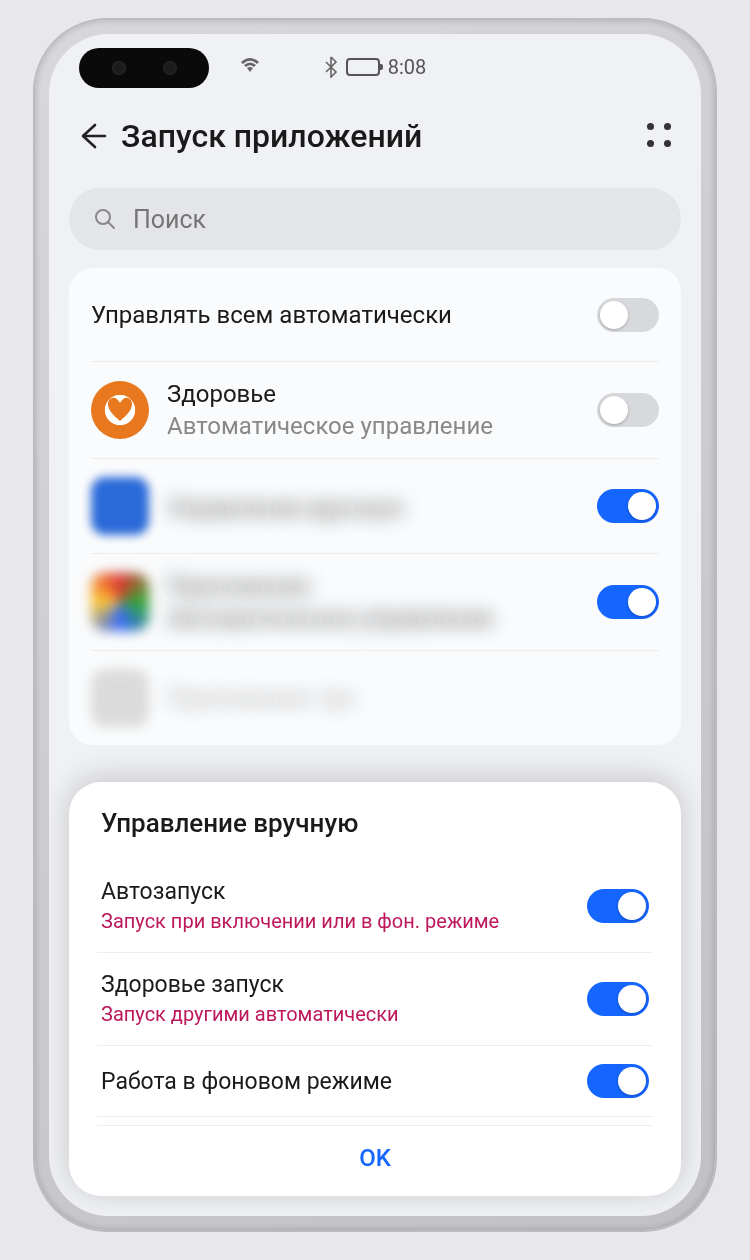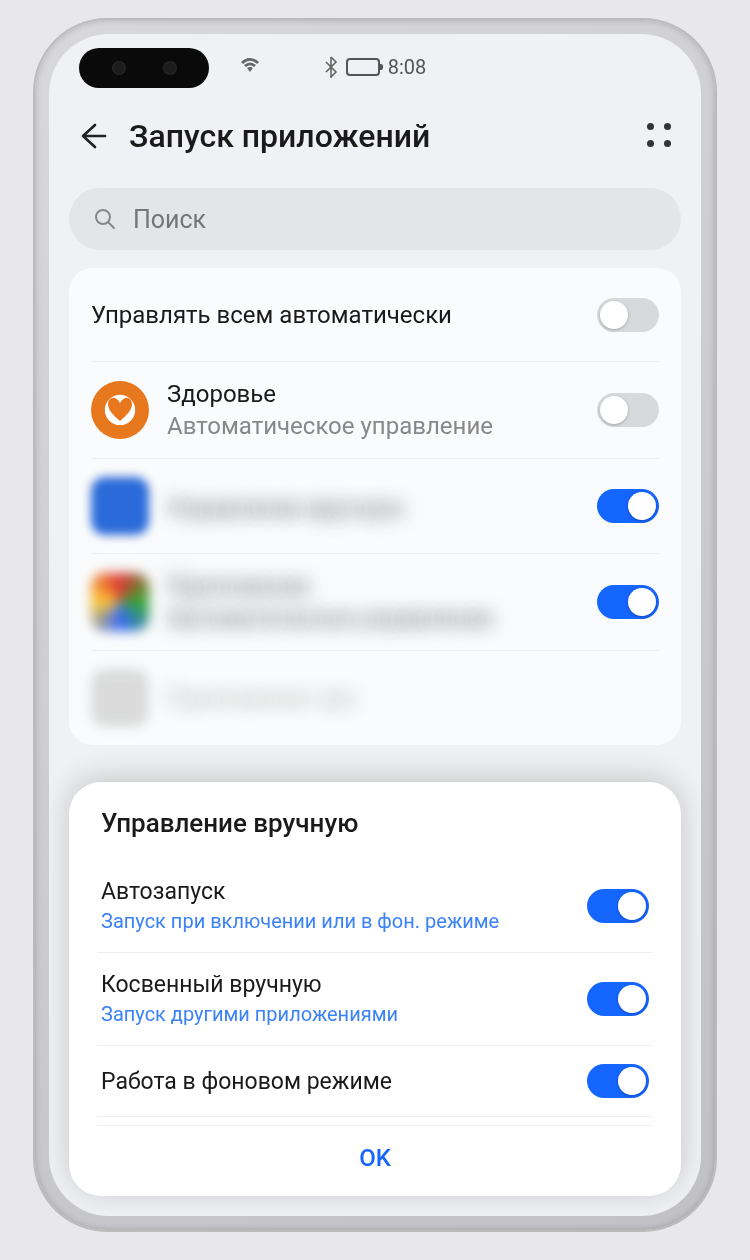--- a/index.html
+++ b/index.html
@@ -13,21 +13,21 @@
 
   
   .status-bar { height: 66px; display:flex; align-items:center; justify-content:center; padding: 0 32px; position:relative; }
   .wifi-left { position:absolute; left:190px; top:22px; color:#666; }
   .status-right { display:flex; align-items:center; gap:8px; color:#555; font-size:20px; }
   .battery { width:34px; height:18px; border:2px solid #555; border-radius:4px; position:relative; }
   .battery::after { content:""; position:absolute; right:-5px; top:4px; width:3px; height:6px; background:#555; border-radius:0 2px 2px 0; }
   .battery-fill { width:80%; height:100%; background:#555; }
 
   
-  .header { height: 72px; display:flex; align-items:center; padding: 0 26px; gap: 20px; }
+  .header { height: 72px; display:flex; align-items:center; padding: 0 26px; gap: 12px; }
   .back-arrow { width:34px; height:34px; display:flex; align-items:center; justify-content:center; }
   .header-title { font-size: 32px; font-weight:500; color:#1a1a1a; flex:1; }
   .menu-dots { width:30px; height:30px; display:grid; grid-template-columns:1fr 1fr; grid-template-rows:1fr 1fr; gap:8px; padding:2px; }
   .menu-dots span { width:7px; height:7px; background:#333; border-radius:50%; }
 
   
   .search-wrap { padding: 16px 20px 18px; }
   .search-field { height:62px; background:#e4e5e8; border-radius:32px; display:flex; align-items:center; padding:0 24px; gap:16px; }
   .search-field input { border:none; background:transparent; font-size:25px; color:#737373; flex:1; outline:none; }
 
@@ -57,21 +57,21 @@
   .blur-last { opacity:.5; }
 
   
   .modal-backdrop { position:absolute; inset:0; pointer-events:none; }
   .sheet { position:absolute; left:20px; right:20px; bottom:20px; background:#fff; border-radius:32px; padding: 26px 28px 18px; box-shadow: 0 -4px 30px rgba(0,0,0,.18); }
   .sheet-title { font-size:26px; font-weight:500; color:#1a1a1a; margin-bottom:22px; padding: 0 4px; }
   .sheet-row { display:flex; align-items:center; gap:20px; padding:18px 4px; border-bottom:1px solid #eee; }
   .sheet-row:last-of-type { border-bottom:none; }
   .sheet-row .texts { flex:1; }
   .sheet-row .title { font-size:23px; color:#1a1a1a; }
-  .sheet-row .sub { font-size:20px; color:#3b82f6; margin-top:3px; line-height:1.3; }
+  .sheet-row .sub { font-size:20px; color:#be185d; margin-top:3px; line-height:1.3; }
   .sheet-ok { text-align:center; color:#1565ff; font-size:24px; font-weight:500; padding:18px 0 6px; border-top:1px solid #eee; margin-top:8px; }
 
   svg { display:block; }
 </style>
 </head>
 <body>
 
 <div class="phone-frame">
   <div class="phone-inner">
 
@@ -188,22 +188,22 @@
           <div class="title">Автозапуск</div>
           <div class="sub">Запуск при включении или в фон. режиме</div>
         </div>
         <div class="toggle on">
             <div class="knob"></div>
           </div>
       </div>
 
       <div class="sheet-row">
         <div class="texts">
-          <div class="title">Косвенный вручную</div>
-          <div class="sub">Запуск другими приложениями</div>
+          <div class="title">Здоровье запуск</div>
+          <div class="sub">Запуск другими автоматически</div>
         </div>
         <div class="toggle on">
             <div class="knob"></div>
           </div>
       </div>
 
       <div class="sheet-row">
         <div class="texts">
           <div class="title">Работа в фоновом режиме</div>
         </div>

